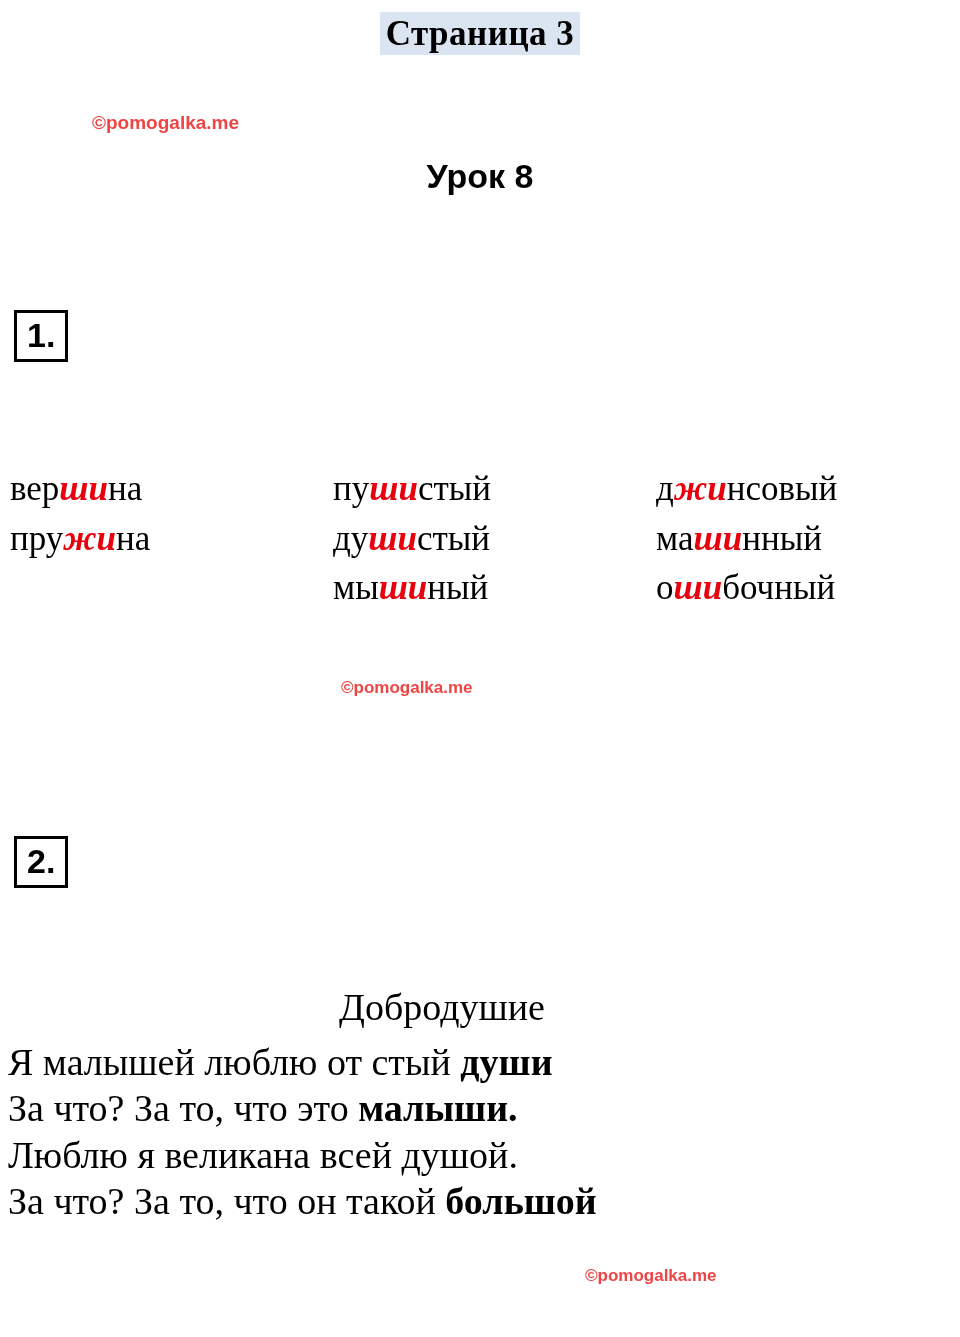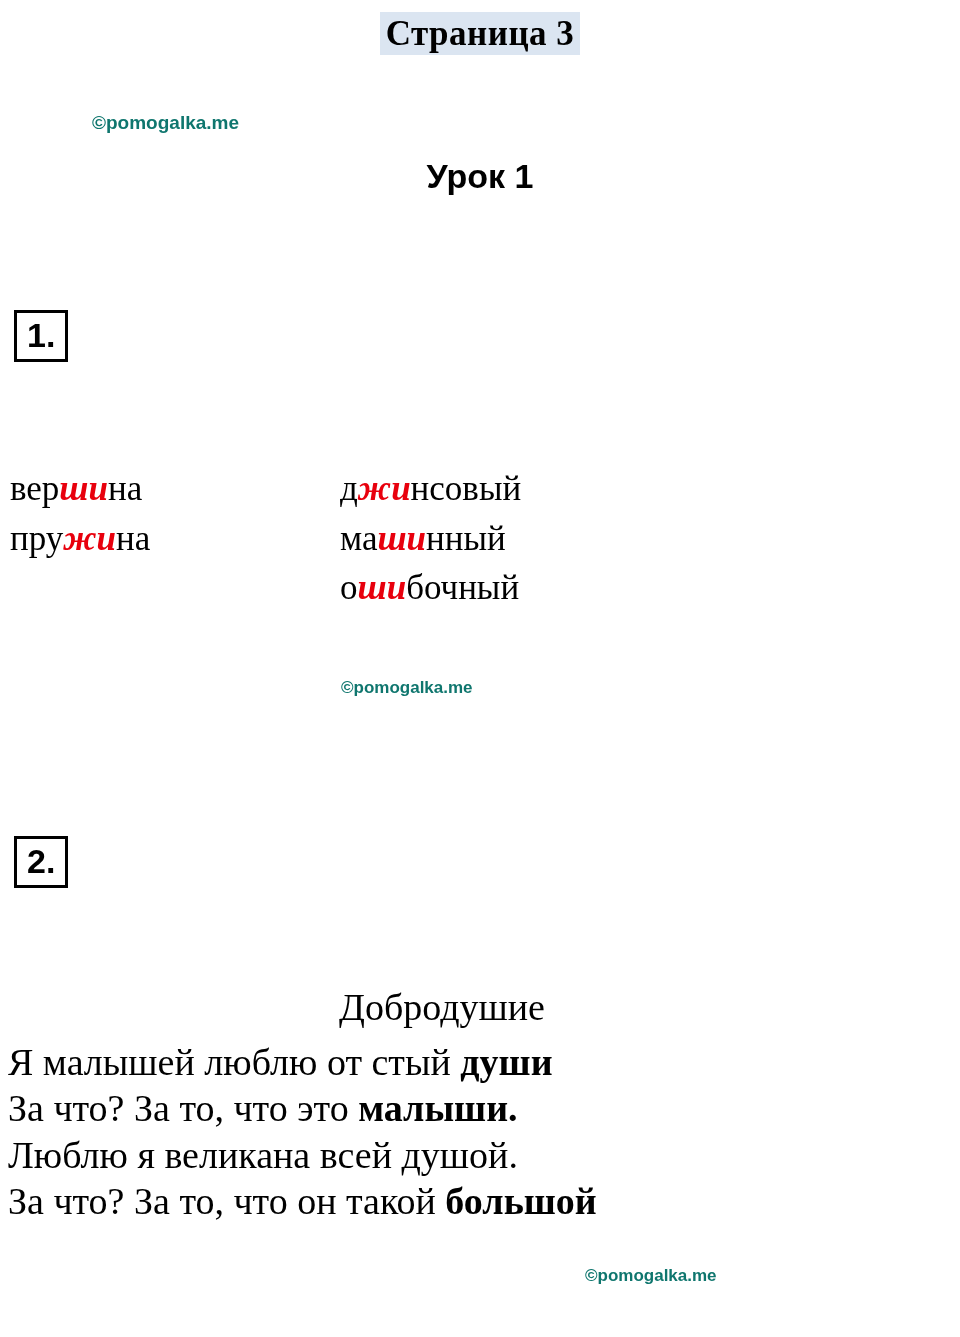--- a/index.html
+++ b/index.html
@@ -35,21 +35,21 @@
   .page-title span.hl {
     background: #dbe5f1;
     padding: 2px 6px;
   }
 
   
   .watermark {
     position: absolute;
     font-family: "Liberation Sans", sans-serif;
     font-weight: bold;
-    color: #0f766e;
+    color: #ef4444;
     white-space: nowrap;
     text-align: right;
   }
   .wm-1 { top: 112px; left: 92px; font-size: 19px; }
   .wm-2 { top: 678px; left: 341px; font-size: 17px; }
   .wm-3 { top: 1266px; left: 585px; font-size: 17px; }
 
   
   .lesson-heading {
     position: absolute;
@@ -125,28 +125,33 @@
 <body>
 
 <div class="page">
 
   <div class="page-title">
     <span class="hl">Страница 3</span>
   </div>
 
   <div class="watermark wm-1">©pomogalka.me</div>
 
-  <div class="lesson-heading">Урок 1</div>
+  <div class="lesson-heading">Урок 8</div>
 
   <div class="task-num task-num-1">1.</div>
 
   <div class="words">
     <div class="col col-1">
       <div><span>вер</span><span class="hl-red">ши</span><span>на</span></div>
       <div><span>пру</span><span class="hl-red">жи</span><span>на</span></div>
+    </div>
+    <div class="col col-2">
+      <div><span>пу</span><span class="hl-red">ши</span><span>стый</span></div>
+      <div><span>ду</span><span class="hl-red">ши</span><span>стый</span></div>
+      <div><span>мы</span><span class="hl-red">ши</span><span>ный</span></div>
     </div>
     <div class="col col-3">
       <div><span>д</span><span class="hl-red">жи</span><span>нсовый</span></div>
       <div><span>ма</span><span class="hl-red">ши</span><span>нный</span></div>
       <div><span>о</span><span class="hl-red">ши</span><span>бочный</span></div>
     </div>
   </div>
 
   <div class="watermark wm-2">©pomogalka.me</div>
 

